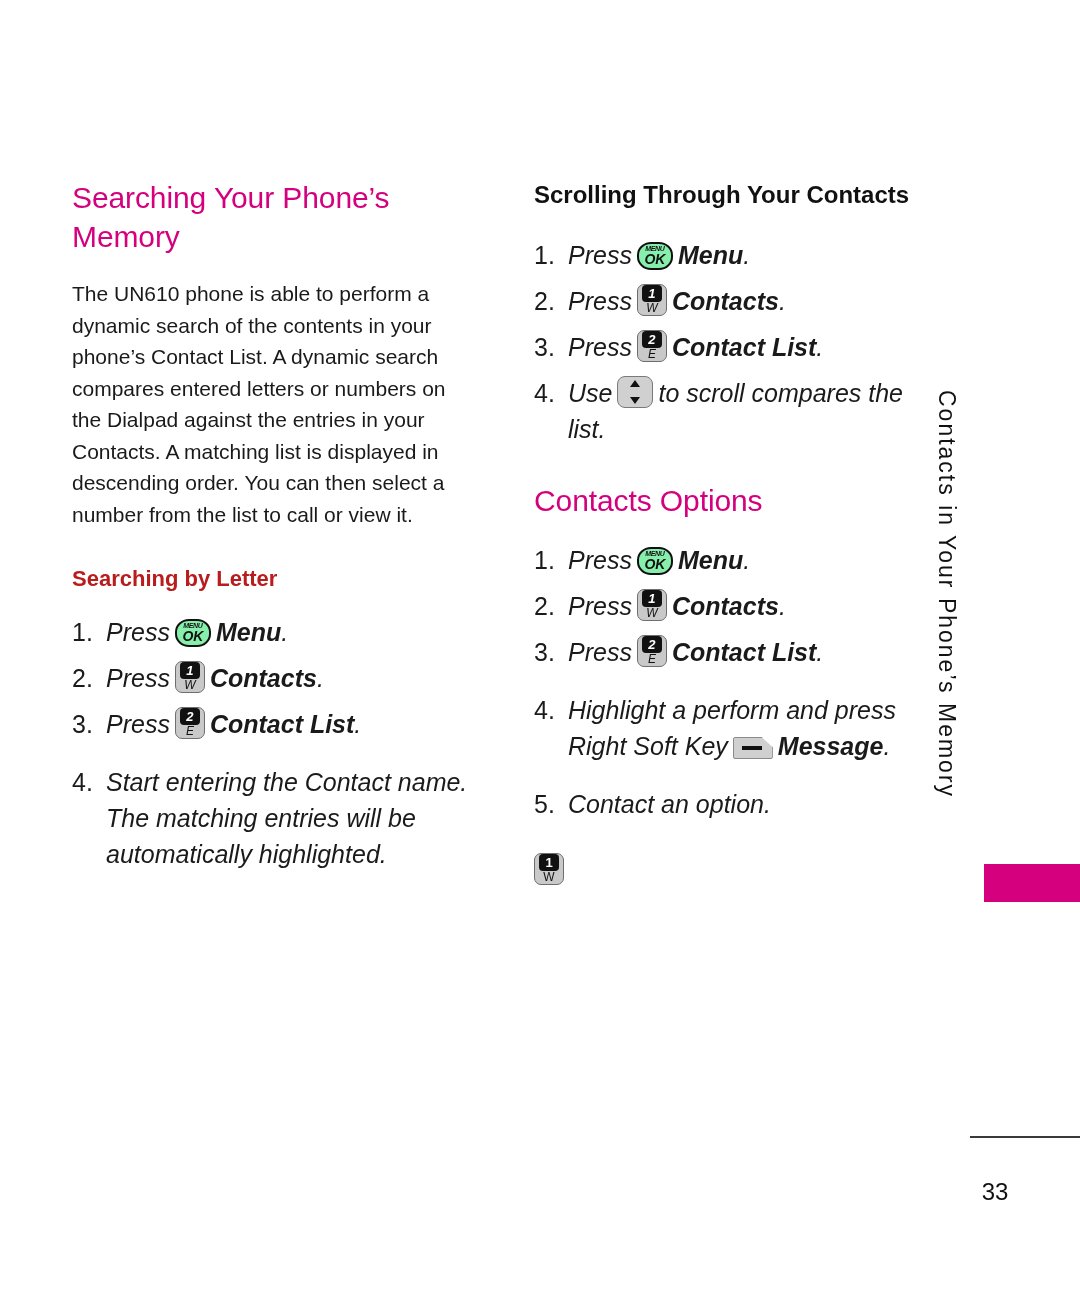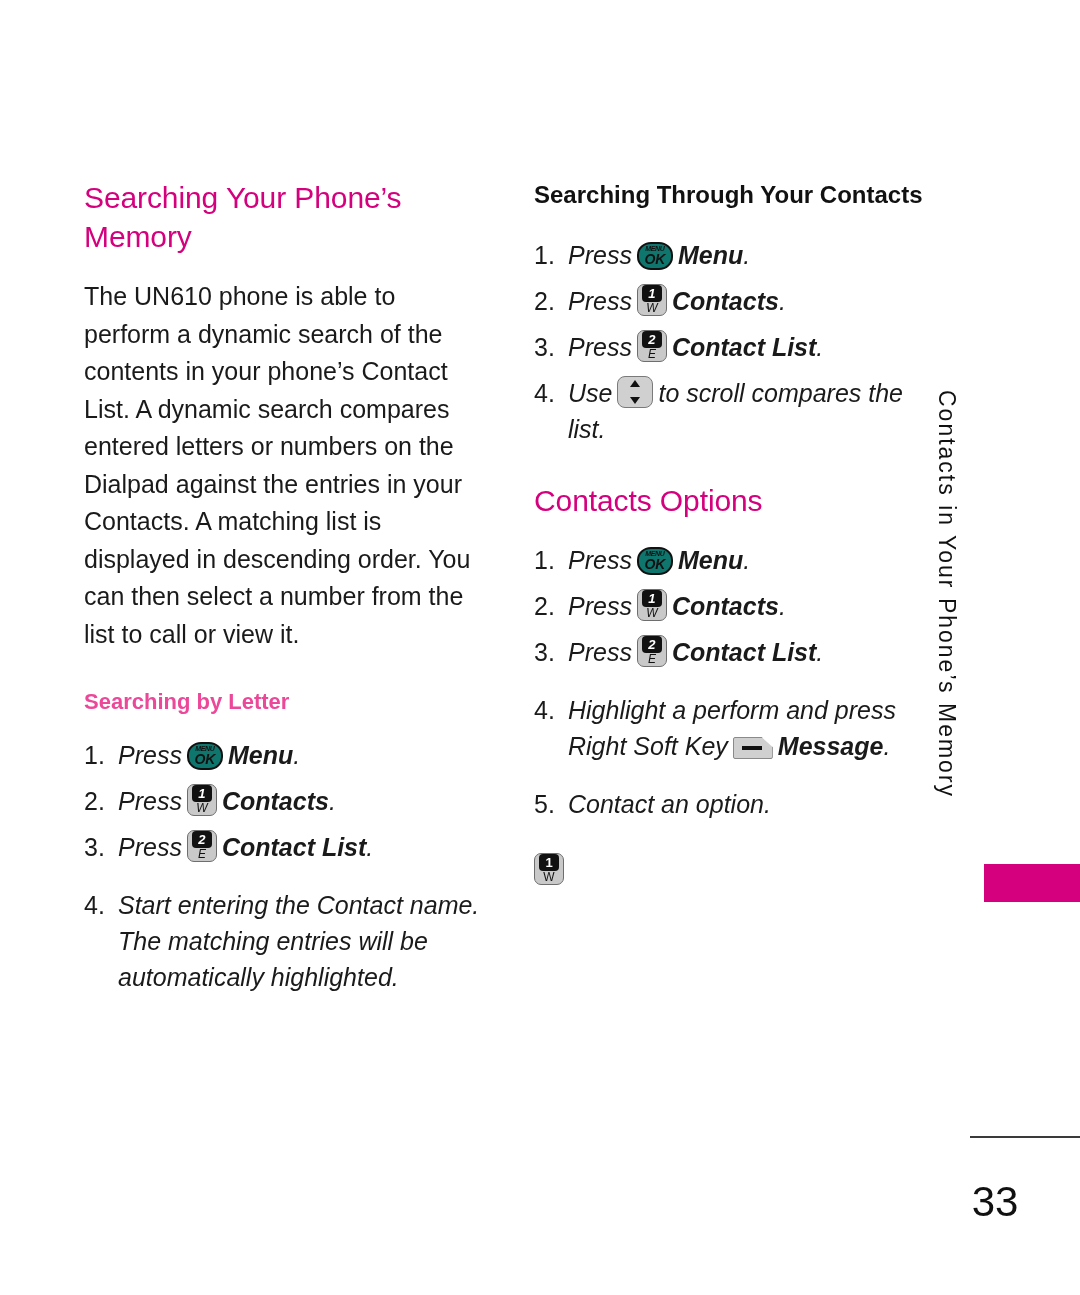--- a/index.html
+++ b/index.html
@@ -19,50 +19,50 @@
   .page {
     position: absolute;
     inset: 0;
   }
 
   
   .col {
     position: absolute;
     top: 178px;
   }
-  .col-left  { left: 84px;  width: 396px; }
+  .col-left  { left: 72px;  width: 396px; }
   .col-right { left: 534px; width: 400px; }
 
   
   .h-pink {
     color: #D4007E;
     font-size: 30px;
     font-weight: 400;
     line-height: 1.30;
     margin: 0 0 22px 0;
     letter-spacing: -0.1px;
   }
   .h-black {
     color: #111111;
     font-size: 24px;
     font-weight: 700;
     line-height: 1.38;
     margin: 0 0 26px 0;
   }
   .h-sub {
-    color: #ec4899;
+    color: #b91c1c;
     font-size: 22px;
     font-weight: 700;
     line-height: 1.35;
     margin: 34px 0 20px 0;
   }
 
   
   .para {
-    font-size: 25px;
+    font-size: 21px;
     line-height: 1.50;
     margin: 0;
     color: #1a1a1a;
   }
 
   
   .steps { margin: 0; padding: 0; list-style: none; }
   .step {
     display: flex;
     align-items: flex-start;
@@ -91,21 +91,21 @@
     vertical-align: -6px;
     position: relative;
     margin: 0 5px;
   }
 
   
   .key-menuok {
     width: 36px;
     height: 28px;
     border-radius: 14px / 13px;
-    background: #0f766e;
+    background: #86efac;
     border: 2px solid #111;
     box-sizing: border-box;
     overflow: hidden;
   }
   .key-menuok .k-menu {
     position: absolute;
     top: 1px; left: 0; right: 0;
     text-align: center;
     font-size: 7px;
     font-weight: 700;
@@ -257,21 +257,21 @@
     width: 110px;
     height: 2px;
     background: #3a3a3a;
   }
   .page-num {
     position: absolute;
     left: 960px;
     top: 1178px;
     width: 70px;
     text-align: center;
-    font-size: 42px;
+    font-size: 24px;
     color: #111;
   }
 </style>
 </head>
 <body>
 
 <div class="page">
 
   <div class="col col-left">
 
@@ -316,21 +316,21 @@
       <li class="step">
         <span class="step-num">4.</span>
         <span class="step-body">Start entering the Contact name. The matching entries will be automatically highlighted.</span>
       </li>
 
     </ul>
   </div>
 
   <div class="col col-right">
 
-    <h2 class="h-black">Searching Through Your Contacts</h2>
+    <h2 class="h-black">Scrolling Through Your Contacts</h2>
 
     <ul class="steps">
 
       <li class="step tight">
         <span class="step-num">1.</span>
         <span class="step-body">
           <span>Press</span><span class="key key-menuok">
             <span class="k-menu">MENU</span>
             <span class="k-ok">OK</span>
           </span><span class="bold">Menu</span><span>.</span>

